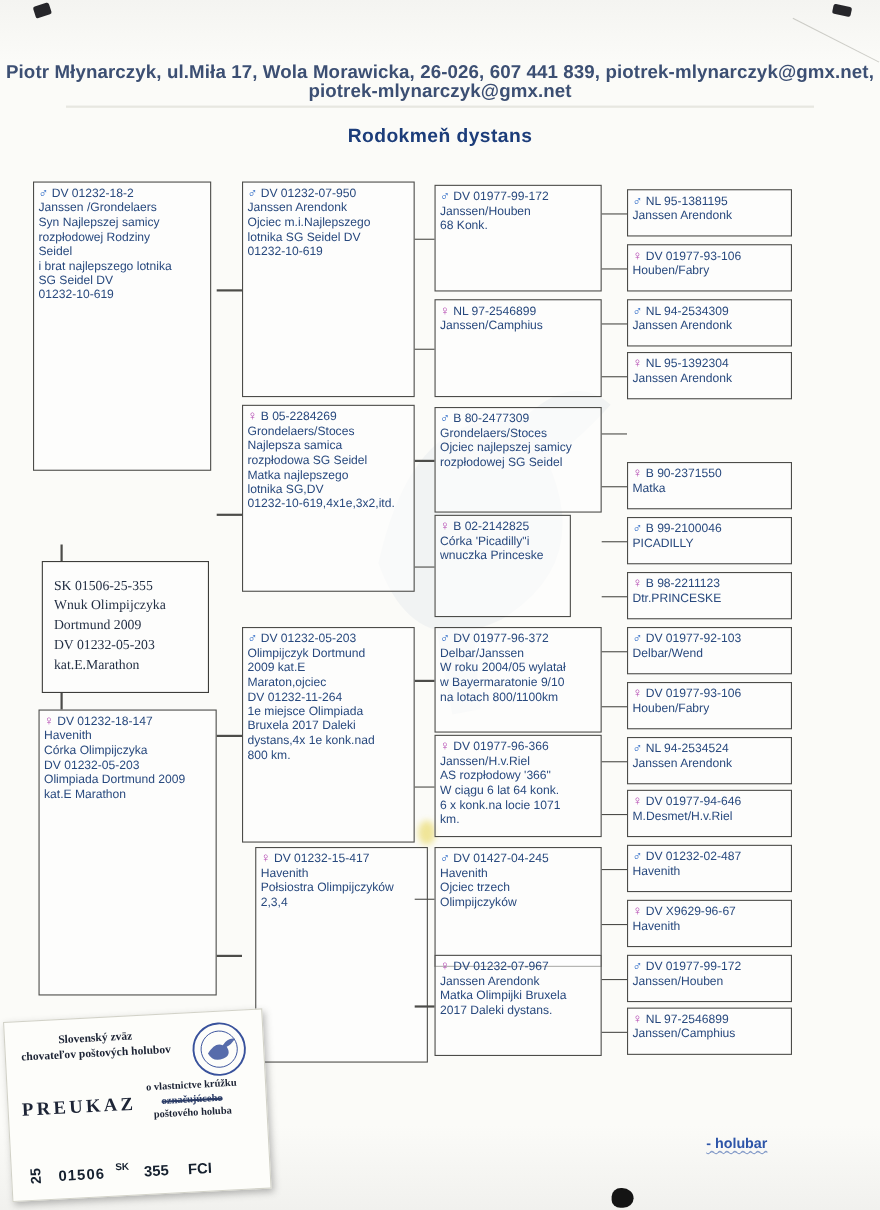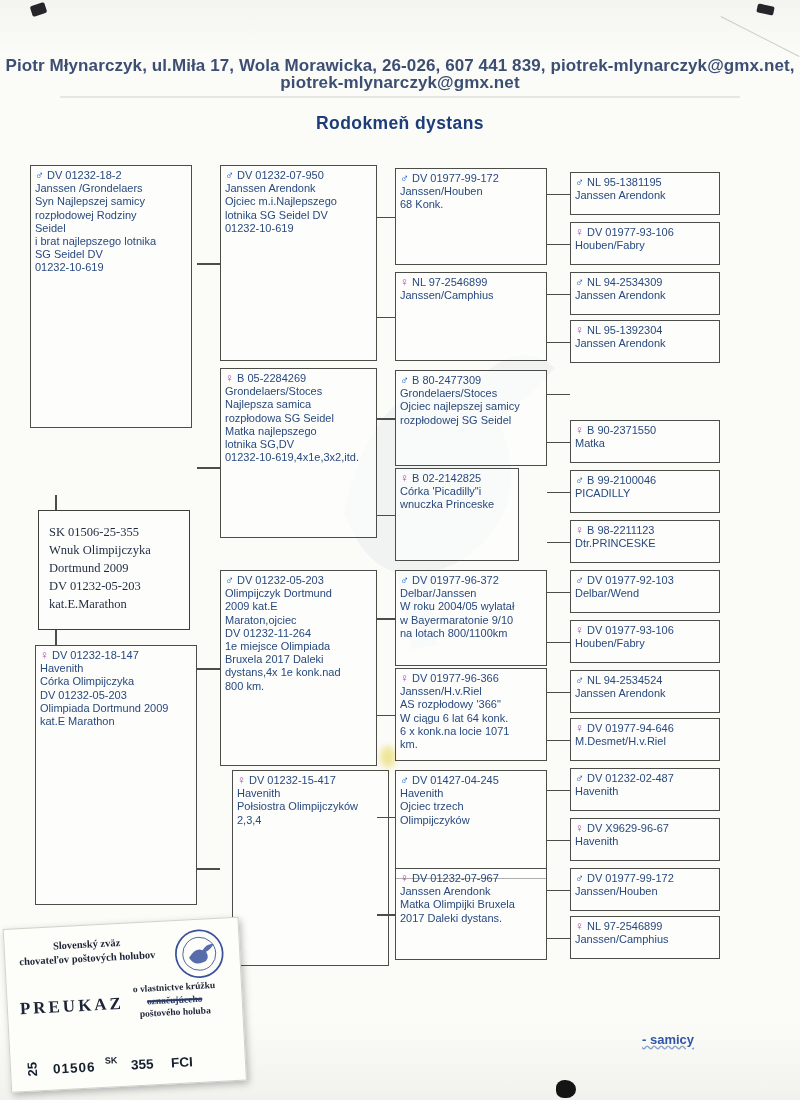--- a/index.html
+++ b/index.html
@@ -294,14 +294,14 @@
       <div class="struck">označujúceho</div>
       <div>poštového holuba</div>
     </div>
     <span class="ser" id="ser-25">25</span>
     <span class="ser" id="ser-num">01506</span>
     <span class="ser" id="ser-cc">SK</span>
     <span class="ser" id="ser-355">355</span>
     <span class="ser" id="ser-fci">FCI</span>
   </div>
 
-  <div class="footer-note">- samicy</div>
+  <div class="footer-note">- holubar</div>
 </div>
 
 </body></html>

